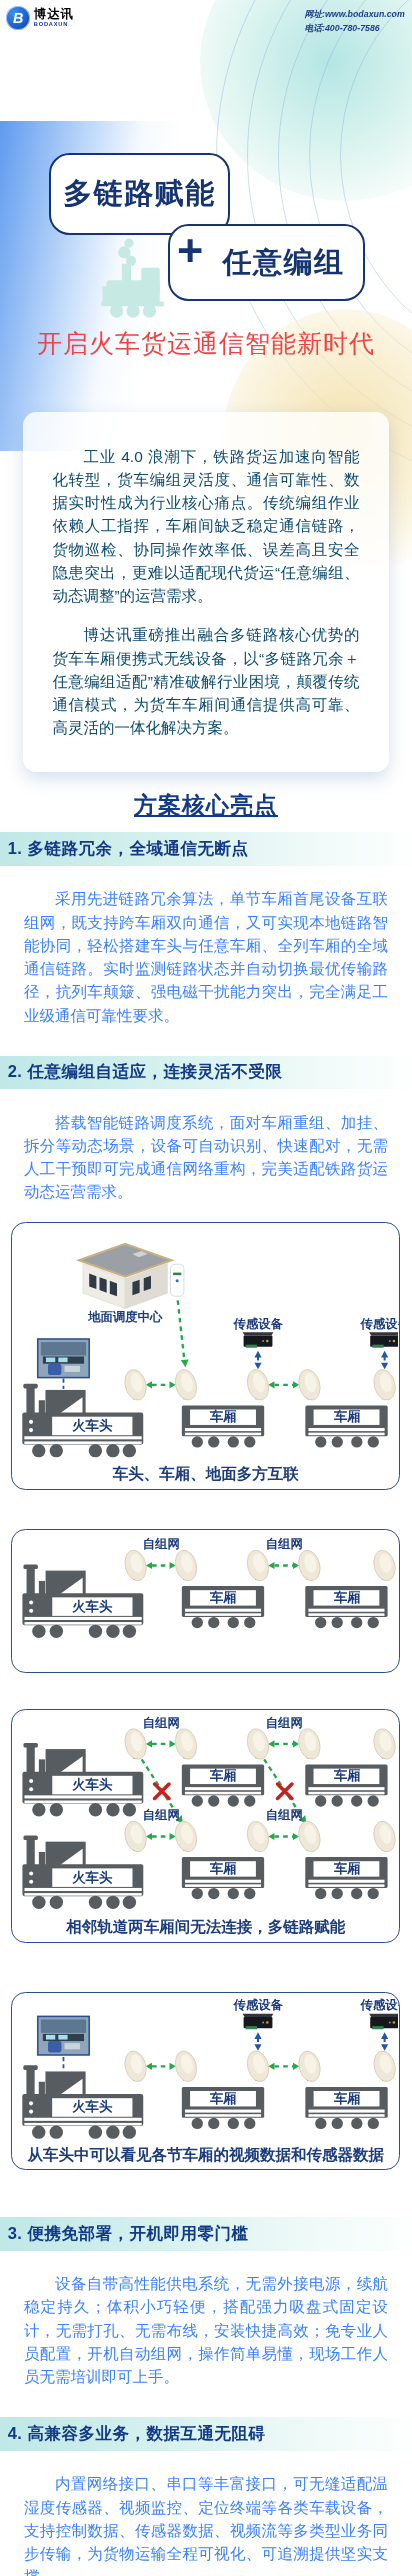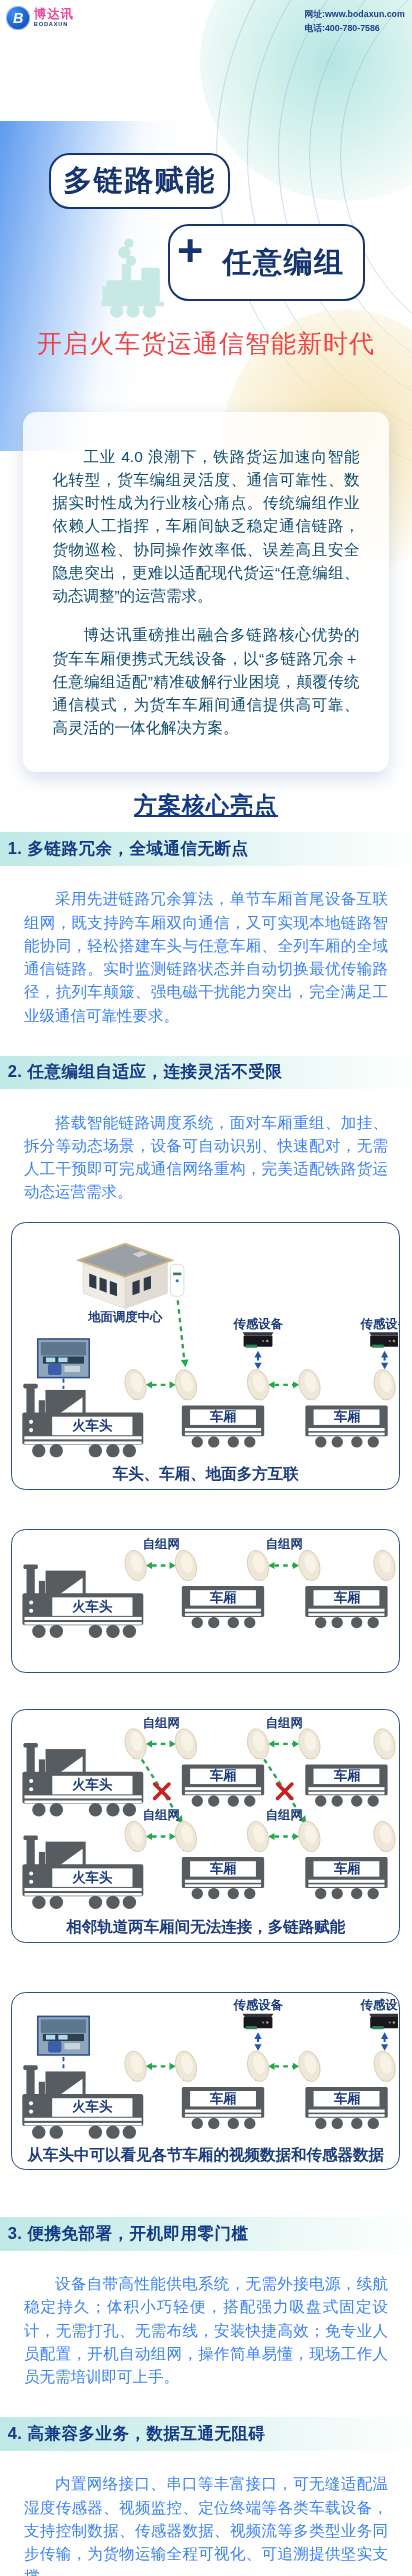--- a/index.html
+++ b/index.html
@@ -24,31 +24,31 @@
   .content{position:relative;z-index:2;}
 
   
   .hdr{display:flex;justify-content:space-between;align-items:flex-start;padding:6.2px 7.2px 0 6.2px;height:36px;box-sizing:border-box;}
   .logo{display:flex;align-items:center;gap:3.6px;}
   .logo-mark{width:24px;height:24px;border-radius:50%;
     background:radial-gradient(circle at 32% 30%, #3f92ee 0%, #1b62cf 55%, #093a96 100%);
     color:#fff;font-weight:bold;font-style:italic;font-size:14.4px;line-height:24px;text-align:center;
     box-shadow:inset 0 0 0 1px rgba(255,255,255,.55);}
   .logo-txt{display:flex;flex-direction:column;line-height:1;}
-  .logo-cn{font-size:12.4px;font-weight:800;color:#ec4899;letter-spacing:1px;}
+  .logo-cn{font-size:12.4px;font-weight:800;color:#000000;letter-spacing:1px;}
   .logo-en{font-size:5.7px;font-weight:700;color:#123a86;letter-spacing:0.8px;margin-top:1.5px;}
   .contact{text-align:left;margin-top:2.1px;}
-  .contact div{font-size:8.8px;font-weight:700;color:#1d3f8d;line-height:1.55;}
+  .contact div{font-size:8.8px;font-weight:700;color:#1d3f8d;line-height:1.55;font-style:italic;}
 
   
   .hero{position:relative;height:350px;}
   .bubble{position:absolute;background:#ffffff;border:2.6px solid #16346f;border-radius:20.6px;
     display:flex;align-items:center;justify-content:center;
     font-weight:900;color:#16346f;letter-spacing:1.5px;box-sizing:border-box;}
-  .bubble1{left:49px;top:117px;width:181px;height:56px;font-size:29px;z-index:3;}
+  .bubble1{left:49px;top:117px;width:181px;height:82px;font-size:29px;z-index:3;}
   .bubble2{left:168px;top:188px;width:197px;height:77px;font-size:29px;z-index:4;padding-left:34px;}
   .plus{position:absolute;left:177px;top:192px;font-size:45px;font-weight:900;color:#16346f;z-index:5;line-height:1;}
   .hero-train{position:absolute;left:92px;top:200px;z-index:2;}
   .hero-title{position:absolute;left:0;top:291px;width:100%;text-align:center;
     font-size:25px;font-weight:400;color:#ef4444;letter-spacing:1px;}
 
   
   .intro-card{margin:26px 23px 0 23px;background:rgba(255,255,255,.8);border-radius:13.4px;
     box-shadow:0 6.2px 17.5px rgba(110,140,190,.28);padding:16.5px 13.4px;box-sizing:border-box;}
   .ptext{font-size:15.5px;line-height:1.5;color:#0c4a6e;text-align:justify;text-indent:2em;margin:16px;}

